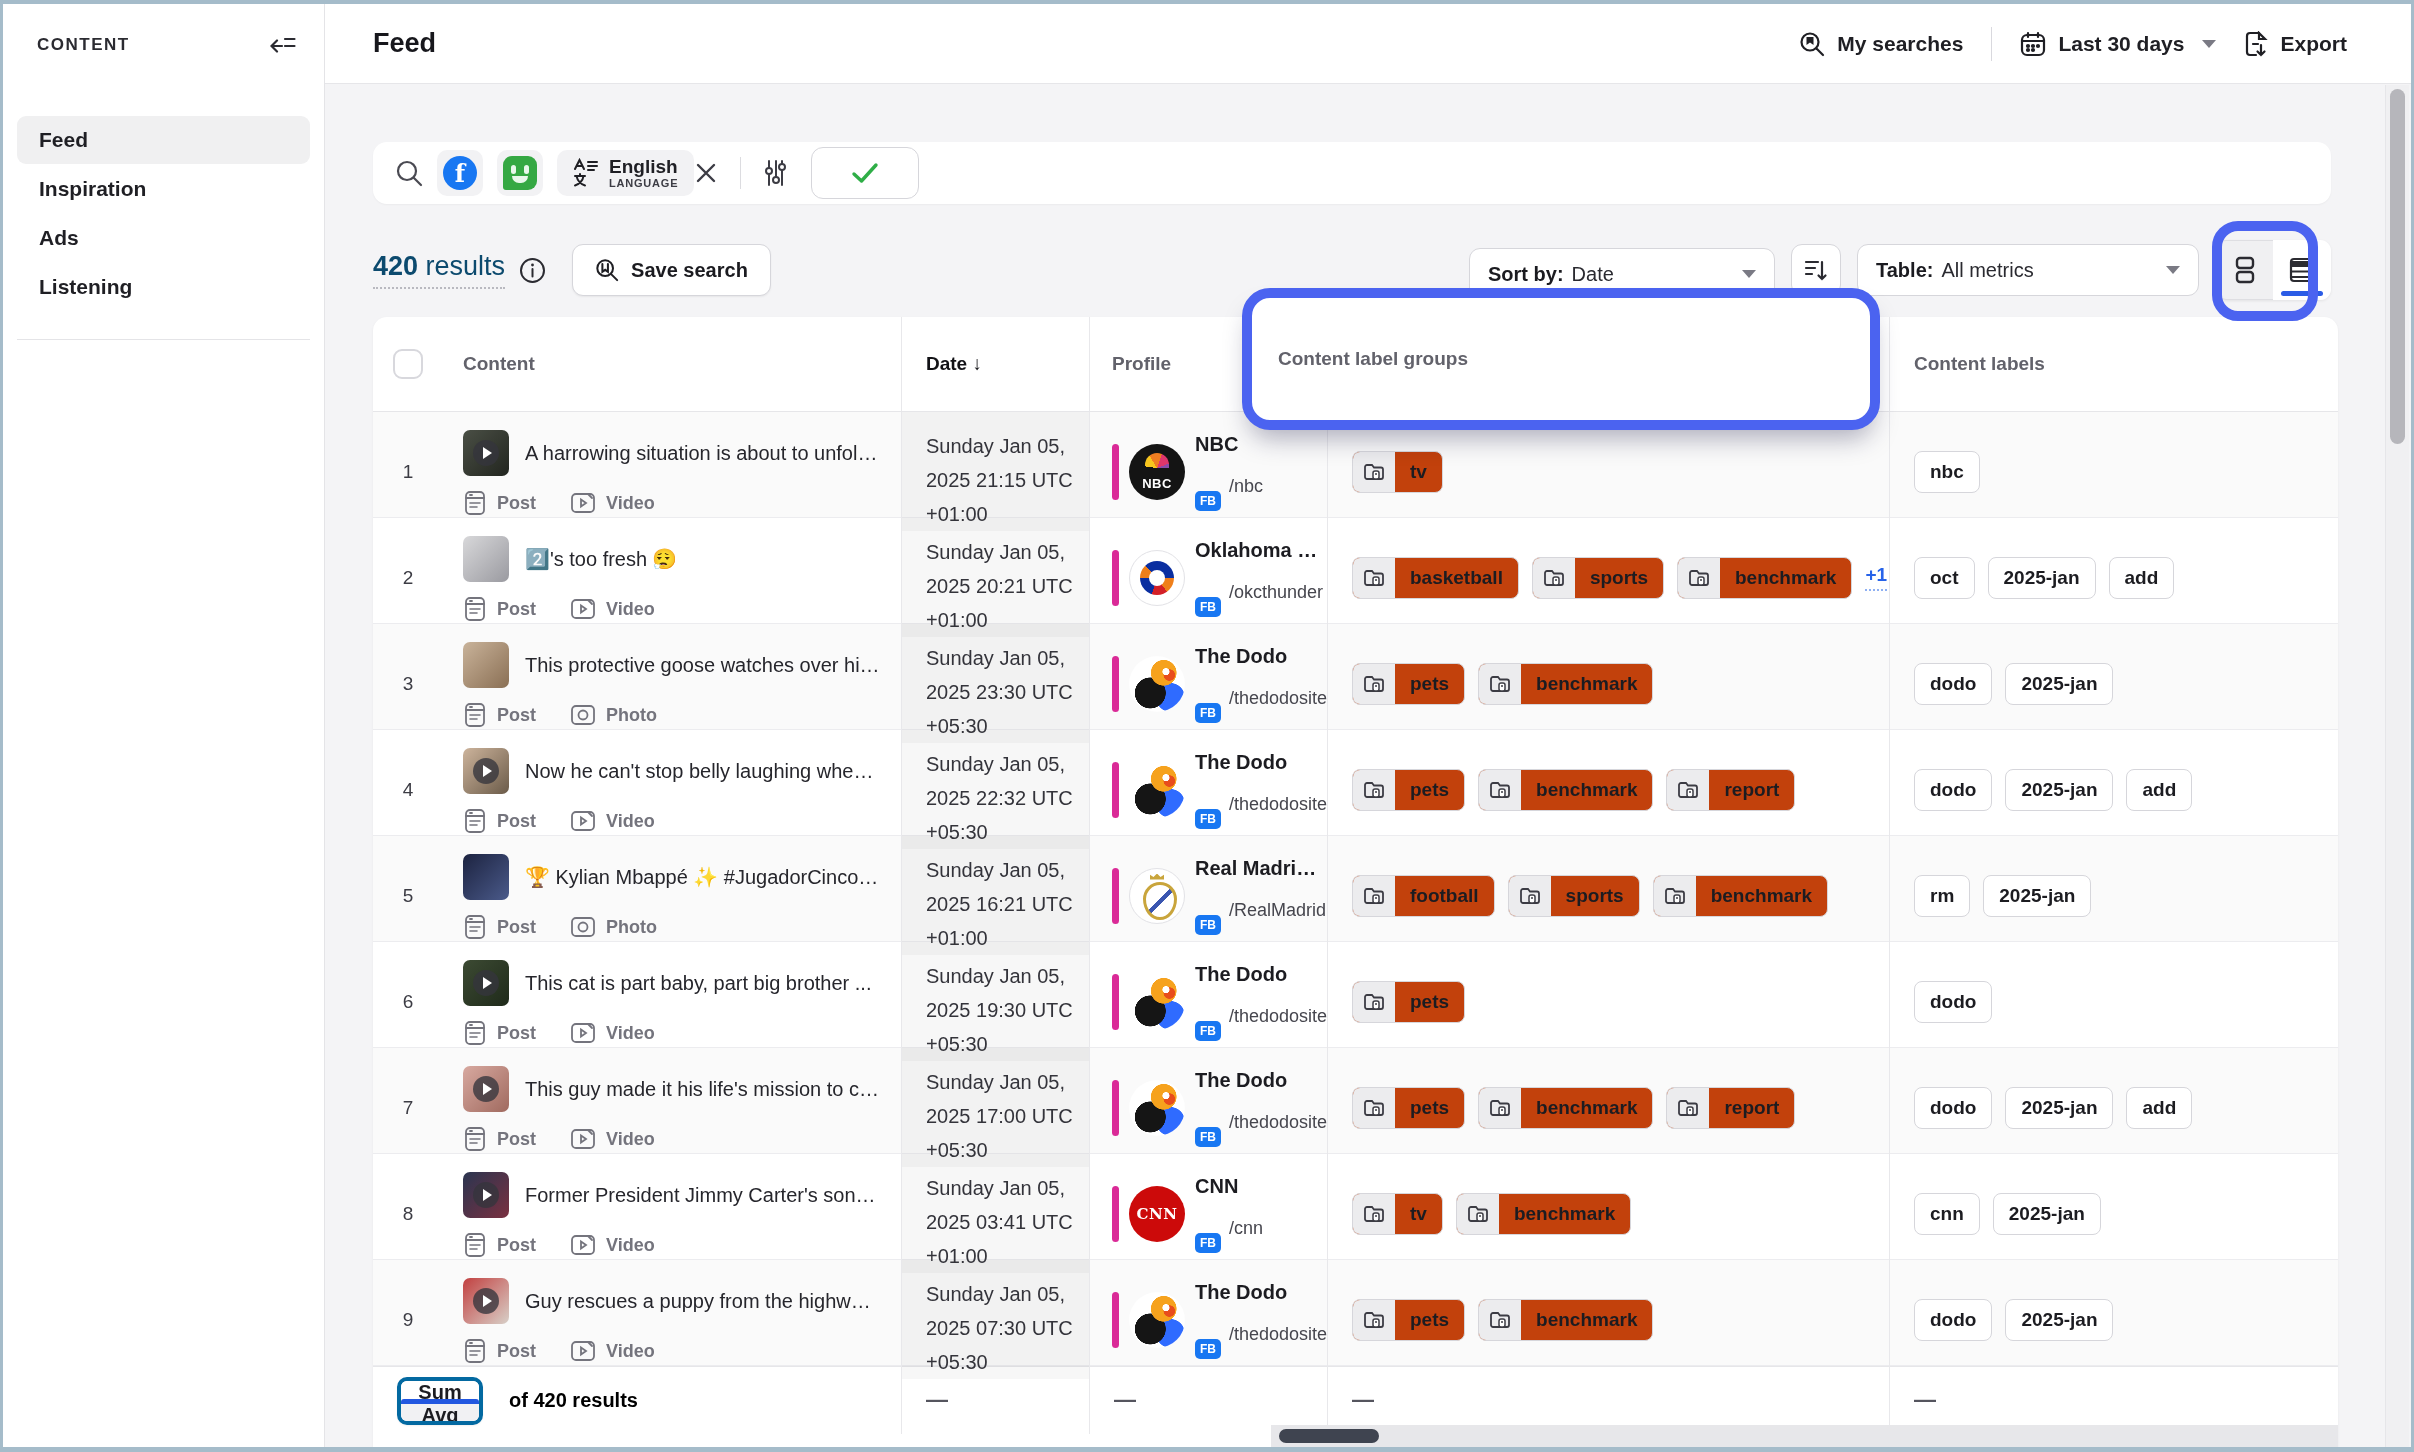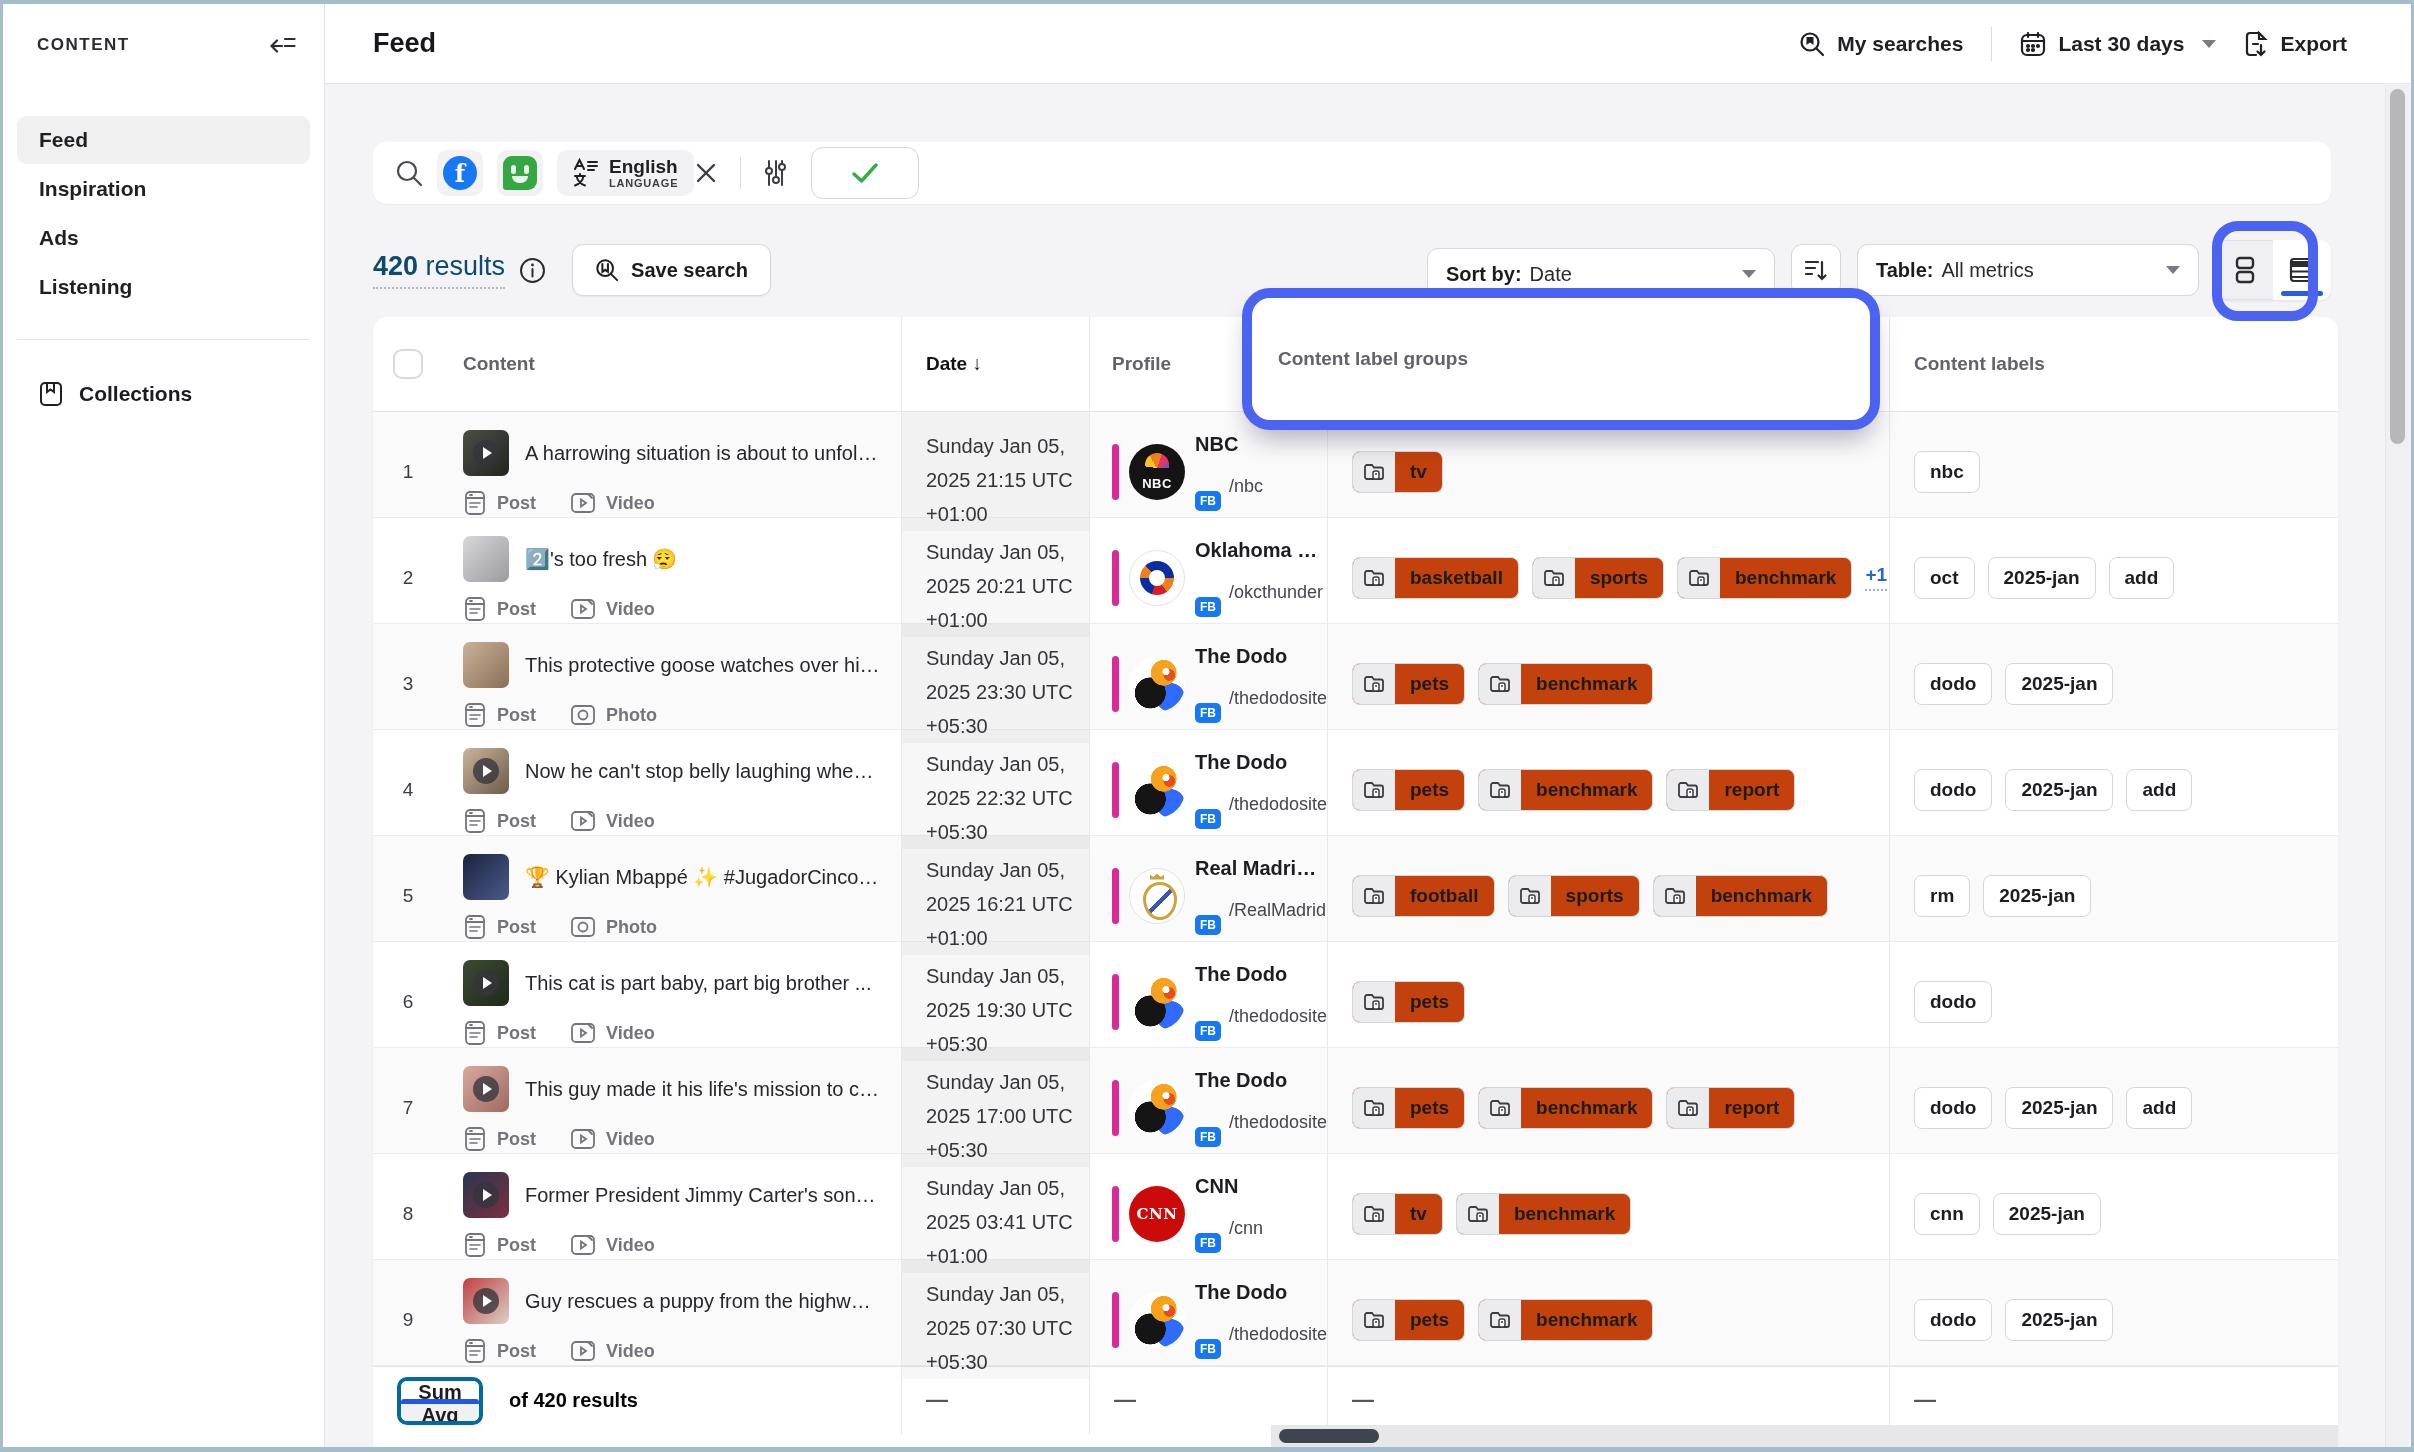--- a/index.html
+++ b/index.html
@@ -46,21 +46,21 @@
   
   .toolrow { position:absolute; left:48px; top:238px; right:80px; height:56px; display:flex; align-items:center; }
   .results { font-size:27px; color:#0c4a6e; border-bottom:2px dotted #b9b9c0; padding-bottom:5px; }
   .results b { font-weight:800; }
   .info-ic { margin:0 0 0 14px; cursor:pointer; }
   .save-btn { margin-left:26px; height:52px; padding:0 22px; background:#fff; border:1px solid #d6d6db; border-radius:11px; box-shadow:0 1px 2px rgba(0,0,0,.06); display:flex; align-items:center; gap:12px; font-size:20px; font-weight:700; cursor:pointer; }
   .tool-right { position:absolute; right:0; display:flex; align-items:center; gap:16px; }
   .dd { height:52px; background:#fff; border:1px solid #d6d6db; border-radius:11px; display:flex; align-items:center; padding:0 18px; font-size:20px; cursor:pointer; }
   .dd .lbl { font-weight:700; margin-right:8px; }
   .dd .val { color:#2a2a30; }
-  .dd-sort { width:348px;margin-top:8px; } .dd-table { width:342px; }
+  .dd-sort { width:306px;margin-top:8px; } .dd-table { width:342px; }
   .dd .caret { margin-left:auto; }
   .icon-btn { width:50px; height:52px; background:#fff; border:1px solid #d6d6db; border-radius:11px; display:flex; align-items:center; justify-content:center; cursor:pointer; }
   .view-toggle { display:flex; border-radius:11px; box-shadow:0 1px 3px rgba(0,0,0,.08); }
   .vt-seg { width:58px; height:60px; display:flex; align-items:center; justify-content:center; cursor:pointer; }
   .vt-left { background:#f0f0f2; border:1px solid #dedee2; border-right:none; border-radius:11px 0 0 11px; }
   .vt-right { background:#fff; border-radius:0 11px 11px 0; position:relative; }
   .vt-right::after { content:""; position:absolute; left:8px; right:8px; bottom:4px; height:5px; border-radius:3px; background:#2b5ce6; }
 
   
   .card { position:absolute; left:48px; top:313px; width:1965px; bottom:0; background:#fff; border-radius:14px 14px 0 0; box-shadow:0 1px 3px rgba(0,0,0,.05); overflow:hidden; }
@@ -159,29 +159,20 @@
           </svg>
       </span>
     </div>
     <div class="sb-items" id="sb-items">
         <div class="sb-item active">Feed</div>
         <div class="sb-item">Inspiration</div>
         <div class="sb-item">Ads</div>
         <div class="sb-item">Listening</div>
       </div>
     <div class="sb-div"></div>
-    <div class="sb-collections">
-      <span>
-        <svg width="24" height="26" viewBox="0 0 24 26" fill="none" stroke="#1f1f24" stroke-width="2">
-            <rect x="2" y="2" width="20" height="22" rx="4"></rect>
-            <path d="M8 2 V11 L11.5 8.4 L15 11 V2"></path>
-          </svg>
-      </span>
-      <span>Collections</span>
-    </div>
   </nav>
 
   <div class="main">
     <div class="topbar">
       <h1 class="page-title">Feed</h1>
       <div class="topbar-right">
         <div class="tb-btn">
           <span>
             <svg width="26" height="26" viewBox="0 0 26 26" fill="none" stroke="#1f1f24" stroke-width="2.2" stroke-linecap="round">
                 <circle cx="11" cy="11" r="8.5"></circle>

